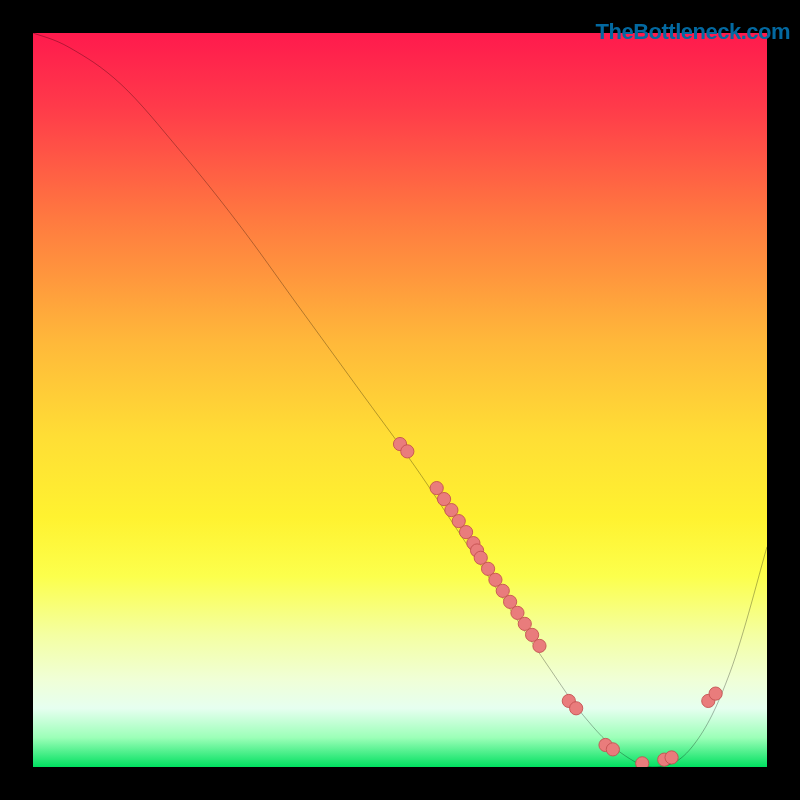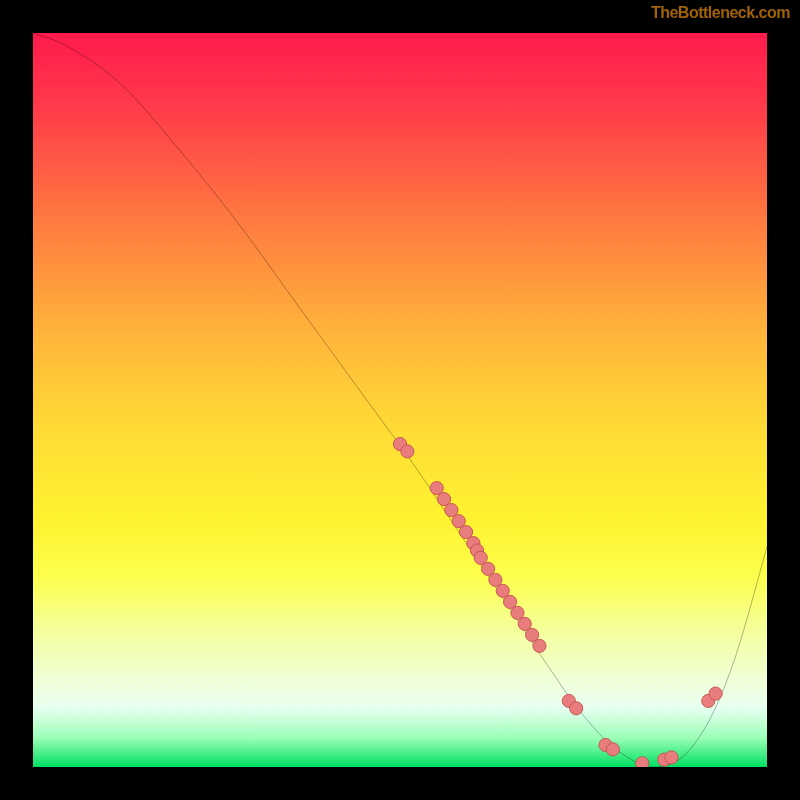--- a/index.html
+++ b/index.html
@@ -11,24 +11,24 @@
     overflow: hidden;
     font-family: Arial, Helvetica, sans-serif;
   }
   .frame {
     position: relative;
     width: 800px;
     height: 800px;
   }
   .attribution {
     position: absolute;
-    top: 4px;
+    top: 19px;
     right: 10px;
-    color: #a16207;
-    font-size: 16px;
+    color: #0369a1;
+    font-size: 22px;
     font-weight: bold;
     letter-spacing: -0.5px;
     z-index: 5;
   }
   .plot-area {
     position: absolute;
     left: 33px;
     top: 33px;
     width: 734px;
     height: 734px;

